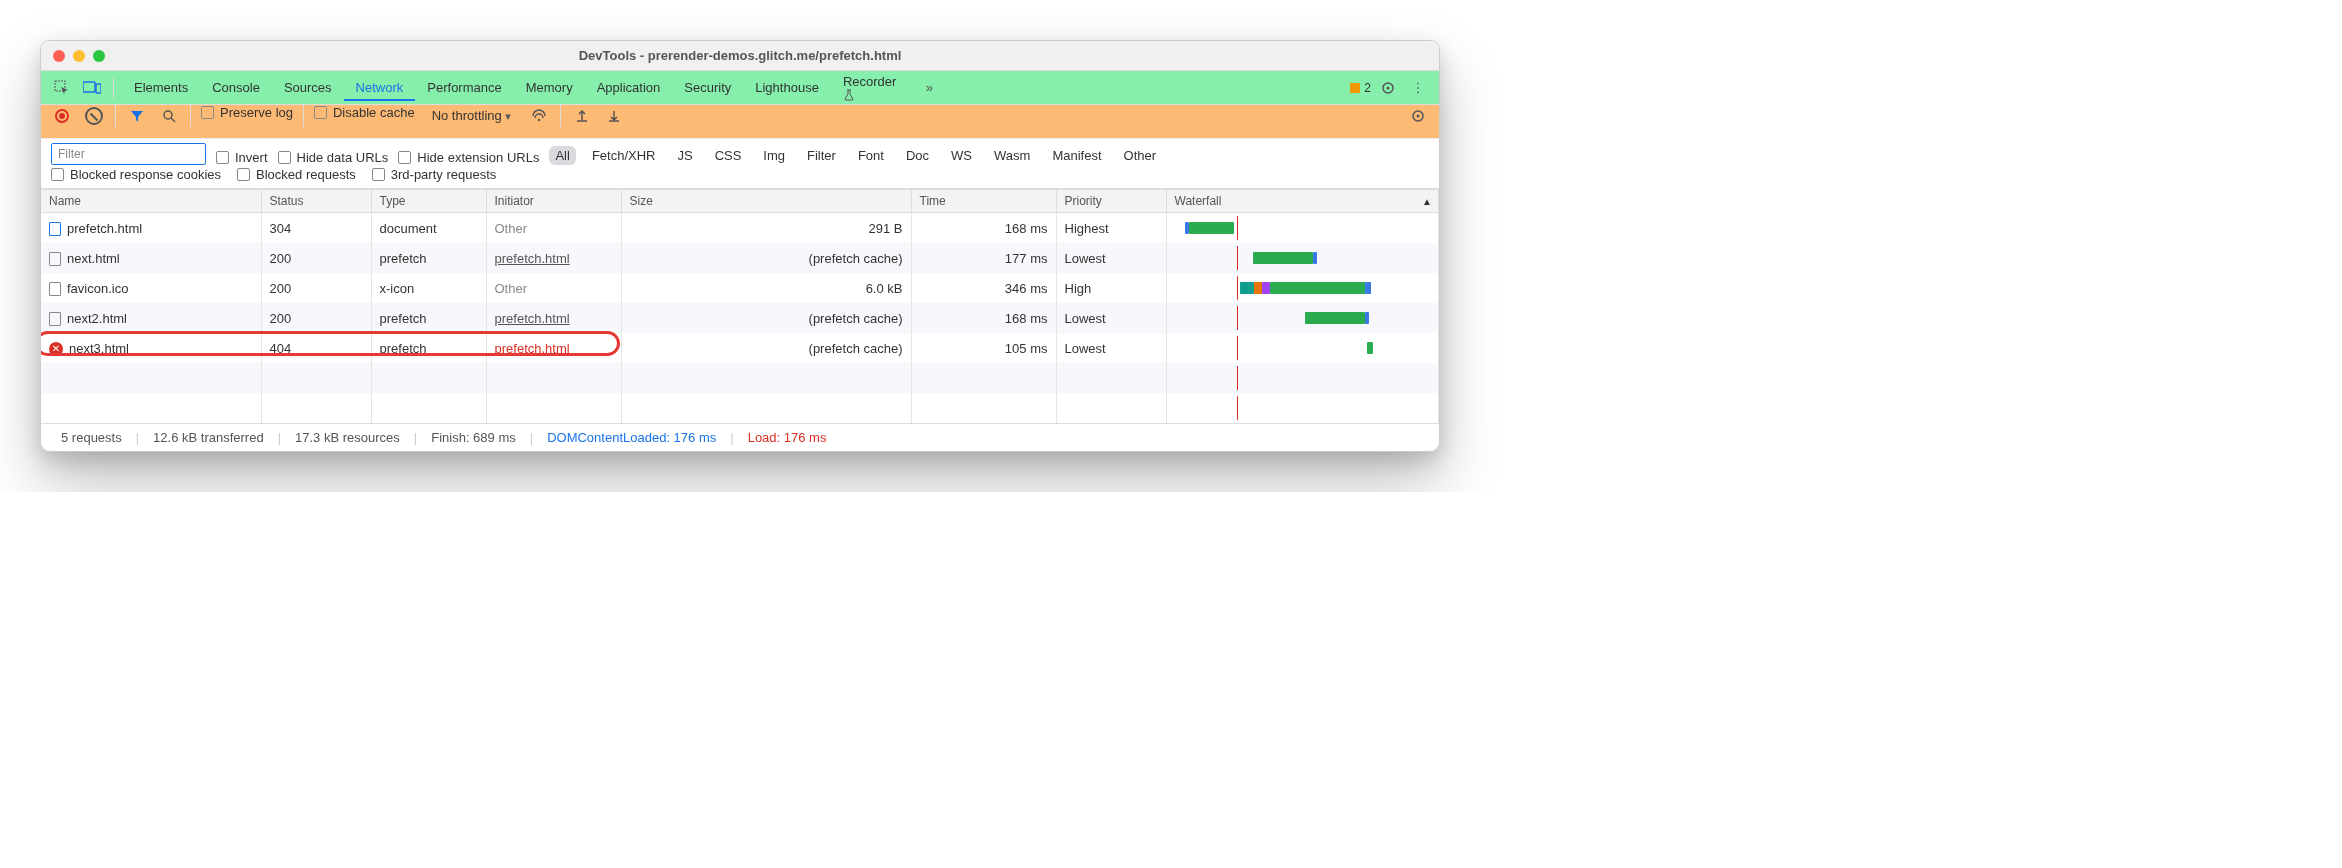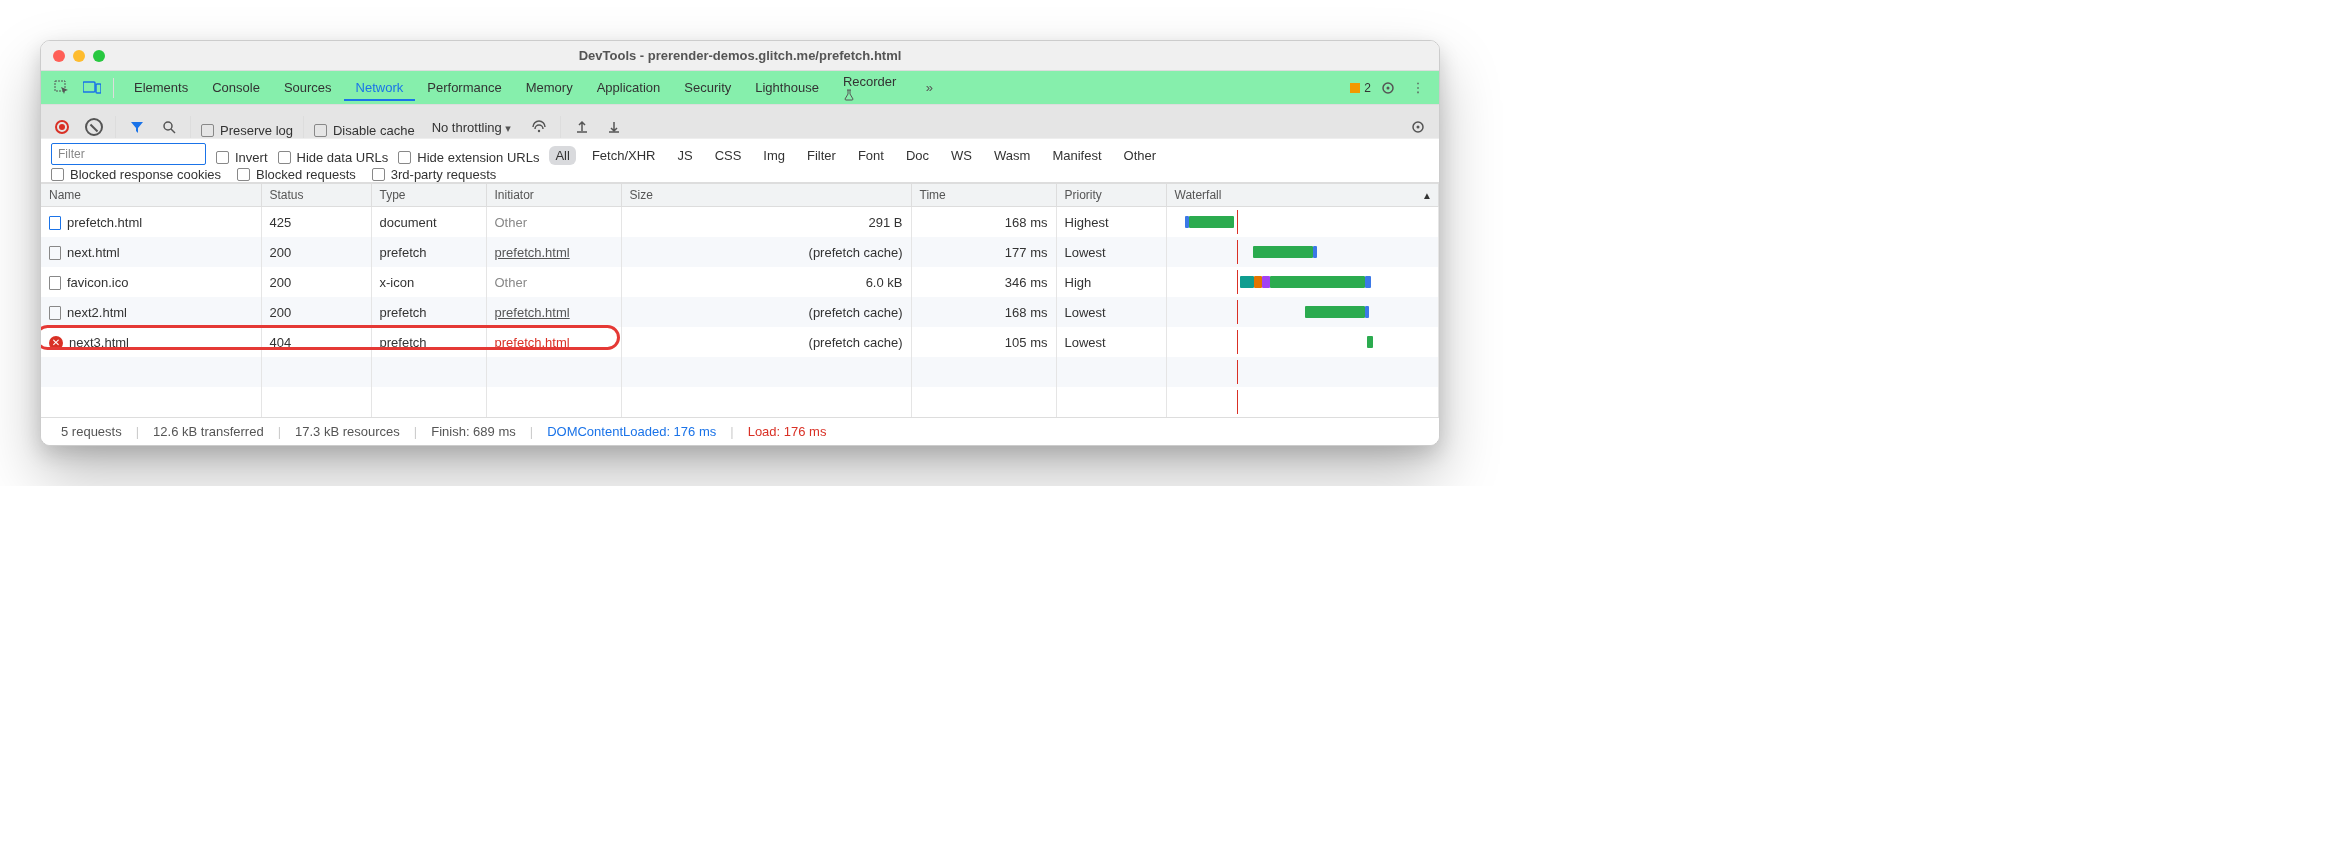--- a/index.html
+++ b/index.html
@@ -40,22 +40,22 @@
   }
   .tabbar .icon-btn { width:26px; height:26px; display:flex;align-items:center;justify-content:center; color:#555; border-radius:4px;}
   .tabbar .sep { width:1px; height:20px; background:#ddd; margin:0 4px;}
   .tab { padding:6px 12px; cursor:default; color:#333;}
   .tab.active { color:#1a73e8; border-bottom:2px solid #1a73e8; padding-bottom:4px;}
   .flex-spacer{flex:1;}
   .badge-warn { display:inline-flex; align-items:center; gap:4px; font-size:12px;}
   .badge-warn .sq{width:10px;height:10px;background:#f29900;}
   
   .toolbar {
-    display:flex; align-items:flex-end; height:34px; padding:0 10px; gap:10px;
-    border-bottom:1px solid #eee; background:#e5e5e5; color:#333; font-size:13px;
+    display:flex; align-items:flex-start; height:34px; padding:0 10px; gap:10px;
+    border-bottom:1px solid #eee; background:#fdba74; color:#333; font-size:13px;
   }
   .tb-btn{width:22px;height:22px;display:flex;align-items:center;justify-content:center;color:#444;}
   .tb-record{width:14px;height:14px;border:2px solid #d93025;border-radius:50%;position:relative;}
   .tb-record::after{content:"";position:absolute;inset:2px;background:#d93025;border-radius:50%;}
   .tb-no{width:18px;height:18px;border:2px solid #555;border-radius:50%;position:relative;}
   .tb-no::after{content:"";position:absolute;left:2px;right:2px;top:50%;height:2px;background:#555;transform:rotate(45deg);}
   .vert-sep{width:1px;height:22px;background:#ddd;}
   .chk{display:inline-flex;align-items:center;gap:6px;}
   .chk .box{width:13px;height:13px;border:1px solid #888;border-radius:2px;}
   .throttling{border:1px solid transparent;padding:2px 6px;}
@@ -64,21 +64,21 @@
   .filterbar {
     display:flex; align-items:flex-end; flex-wrap:wrap; padding:4px 10px 0 10px; gap:10px; background:#fff;
     font-size:13px;
   }
   .filter-input {
     width:155px; height:22px; border:1px solid #1a73e8; border-radius:2px; padding:0 6px; font-size:12px; outline:none;
   }
   .filter-input::placeholder{color:#888;}
   .type-pill{padding:2px 6px;border-radius:6px;}
   .type-pill.active{background:#d9dadd;}
-  .filterbar2{display:flex;align-items:center;padding:2px 10px 0 10px;gap:16px;border-bottom:1px solid #ddd;background:#fff;font-size:13px;}
+  .filterbar2{display:flex;align-items:center;padding:2px 10px 6px 10px;gap:16px;border-bottom:1px solid #ddd;background:#fff;font-size:13px;}
   
   .grid { width:100%; border-collapse:collapse; }
   .grid th {
     text-align:left; font-weight:400; color:#555; background:#f1f3f4; font-size:12px;
     padding:4px 8px; border:1px solid #ddd; border-left:none; position:relative;
   }
   .grid th:first-child{border-left:none;}
   .grid td {
     padding:4px 8px; border-right:1px solid #e5e5e5; font-size:13px; color:#333;
     white-space:nowrap;
@@ -300,21 +300,21 @@
             <th class="col-init">Initiator</th>
             <th class="col-size">Size</th>
             <th class="col-time">Time</th>
             <th class="col-prio">Priority</th>
             <th class="">Waterfall<span class="sort-tri">▲</span></th>
           </tr>
         </thead>
       <tbody id="tbody">
           <tr class="row">
             <td class="col-name" style="position: relative;"><span class="file-ico doc"></span><span>prefetch.html</span></td>
-            <td class="col-status">425</td>
+            <td class="col-status">304</td>
             <td class="col-type">document</td>
             <td class="col-init"><span class="ini-other">Other</span></td>
             <td class="col-size">291 B</td>
             <td class="col-time">168 ms</td>
             <td class="col-prio">Highest</td>
             <td>
               <div class="wf-cell">
                 <div class="wf-line"></div>
                 <div class="wf-bar wf-blue" style="left: 10px; width: 4px;"></div>
                 <div class="wf-bar wf-green" style="left: 14px; width: 45px;"></div>

